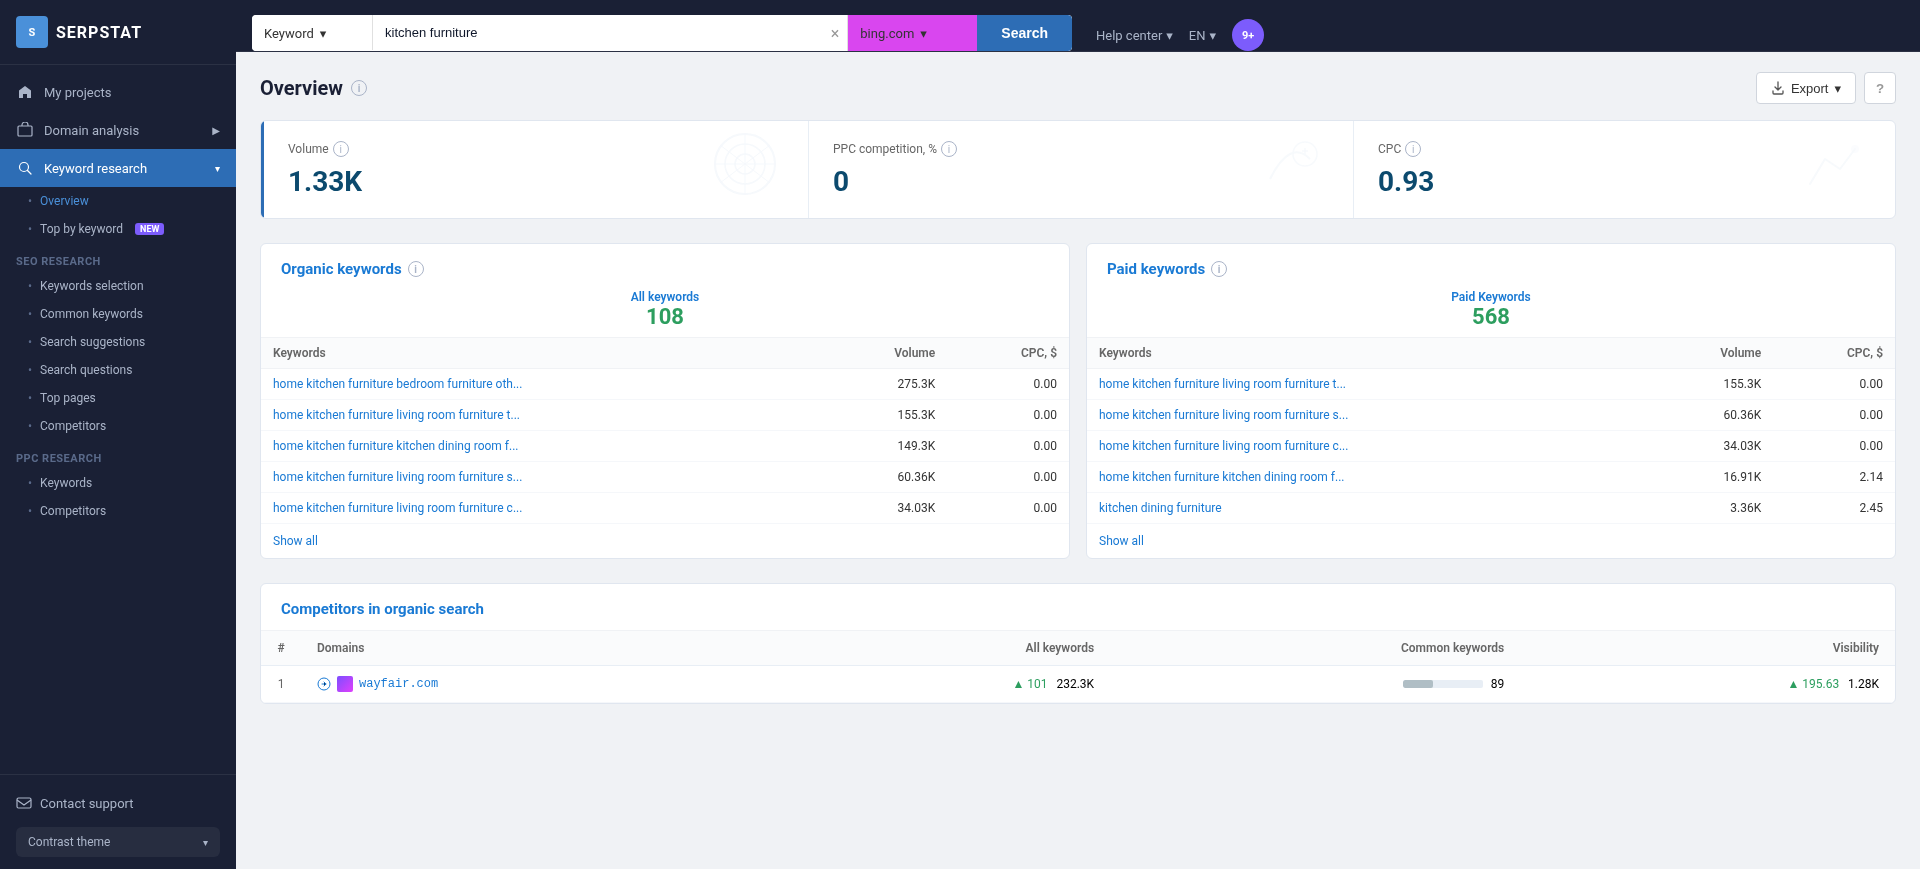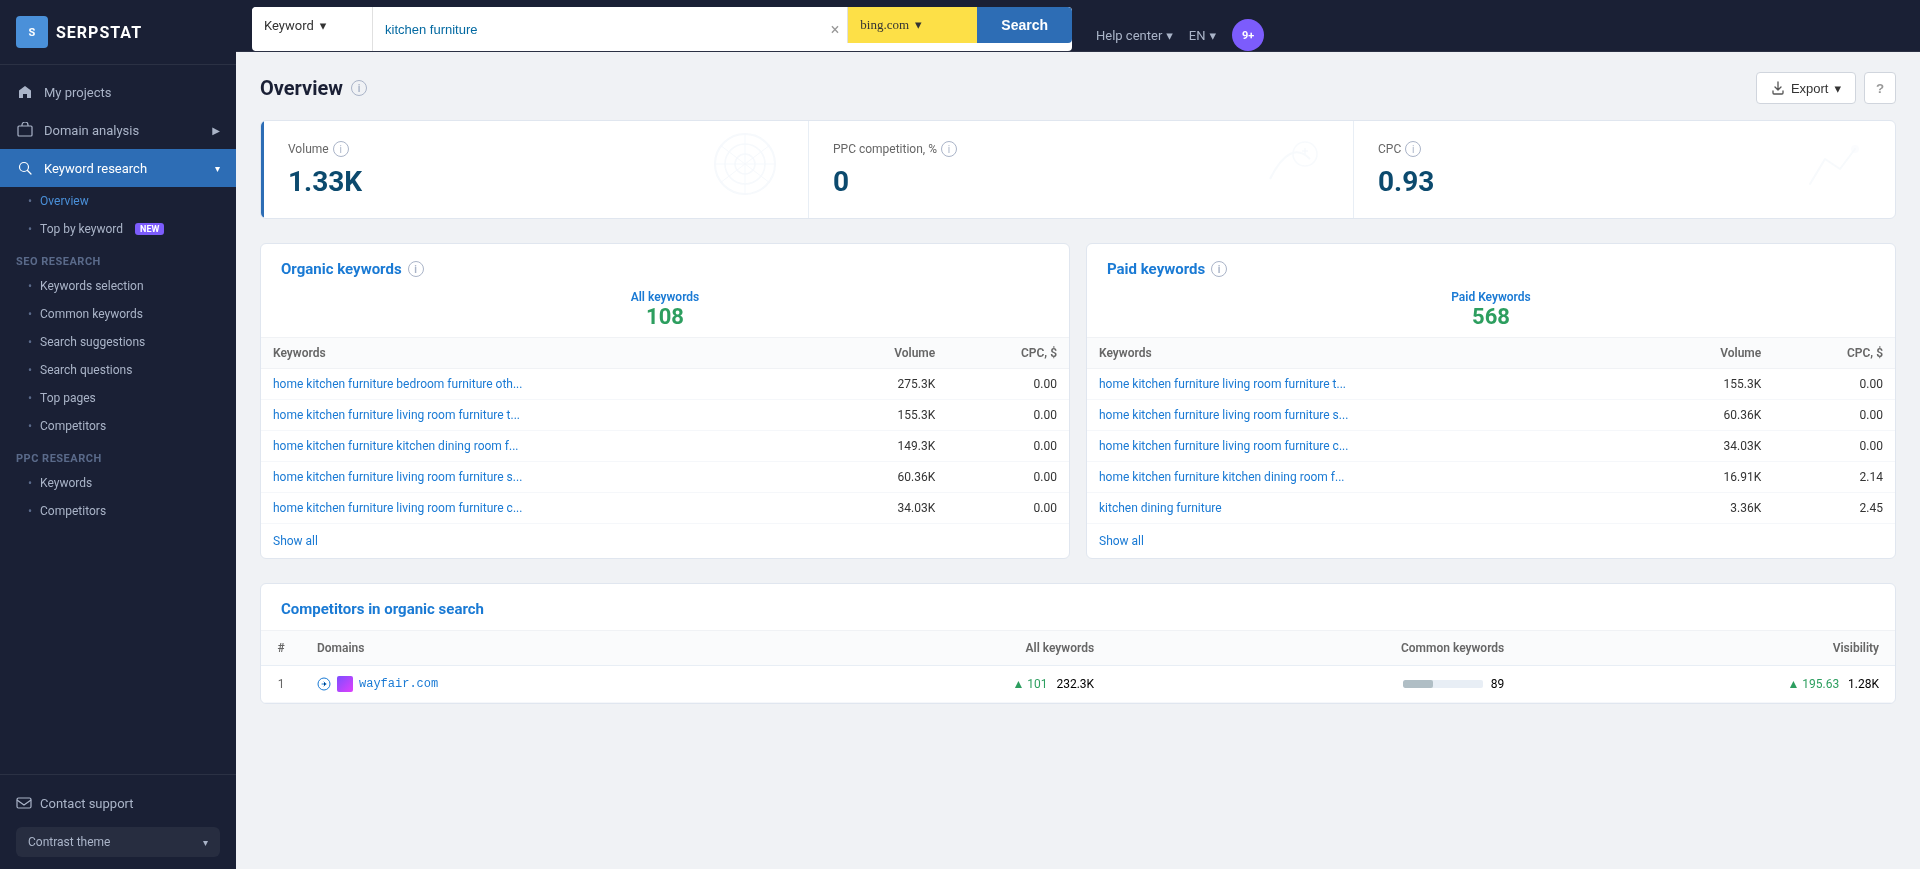--- a/index.html
+++ b/index.html
@@ -25,23 +25,23 @@
     .contrast-theme { display: flex; align-items: center; justify-content: space-between; background: rgba(255,255,255,0.06); border-radius: 6px; padding: 8px 12px; margin-top: 8px; color: #aab4c8; font-size: 12px; cursor: pointer; }
     .toggle-arrow { font-size: 10px; }
 
     
     .main { flex: 1; display: flex; flex-direction: column; overflow: hidden; }
 
     
     .topbar { background: #1a2035; display: flex; align-items: flex-end; padding: 0 16px; height: 52px; gap: 8px; border-bottom: 1px solid rgba(255,255,255,0.08); }
     .search-type-select { display: flex; align-items: center; gap: 6px; background: #fff; border: none; padding: 8px 12px; border-radius: 4px 0 0 4px; font-size: 13px; color: #333; cursor: pointer; min-width: 120px; height: 36px; }
     .search-input-wrap { flex: 1; position: relative; }
-    .search-input { width: 100%; height: 44px; border: none; border-left: 1px solid #e0e0e0; padding: 0 32px 0 12px; font-size: 13px; color: #0369a1; outline: none; }
+    .search-input { width: 100%; height: 35px; border: none; border-left: 1px solid #e0e0e0; padding: 0 32px 0 12px; font-size: 13px; color: #0f172a; outline: none; }
     .search-clear { position: absolute; right: 8px; top: 50%; transform: translateY(-50%); color: #999; cursor: pointer; font-size: 16px; }
-    .engine-select { display: flex; align-items: center; gap: 6px; background: #fde047; border: none; border-left: 1px solid #e0e0e0; padding: 8px 12px; font-size: 13px; color: #333; cursor: pointer; height: 36px; min-width: 130px; font-family: Liberation Serif, serif; }
+    .engine-select { display: flex; align-items: center; gap: 6px; background: #d946ef; border: none; border-left: 1px solid #e0e0e0; padding: 8px 12px; font-size: 13px; color: #333; cursor: pointer; height: 36px; min-width: 130px; }
     .search-btn { background: #2d6db5; color: #fff; border: none; padding: 0 24px; height: 36px; border-radius: 0 4px 4px 0; font-size: 14px; font-weight: 600; cursor: pointer; }
     .topbar-right { display: flex; align-items: center; gap: 16px; margin-left: 16px; }
     .help-center { color: #aab4c8; font-size: 13px; display: flex; align-items: center; gap: 4px; cursor: pointer; }
     .lang-select { color: #aab4c8; font-size: 13px; display: flex; align-items: center; gap: 4px; cursor: pointer; }
     .user-avatar { width: 32px; height: 32px; border-radius: 50%; background: #7c5cfc; display: flex; align-items: center; justify-content: center; color: #fff; font-size: 11px; font-weight: 700; cursor: pointer; }
 
     
     .content { flex: 1; overflow-y: auto; padding: 20px 24px; background: #f0f2f5; }
     .content-header { display: flex; align-items: center; justify-content: space-between; margin-bottom: 16px; }
     .page-title { font-size: 20px; font-weight: 700; color: #1a2035; display: flex; align-items: center; gap: 8px; }

